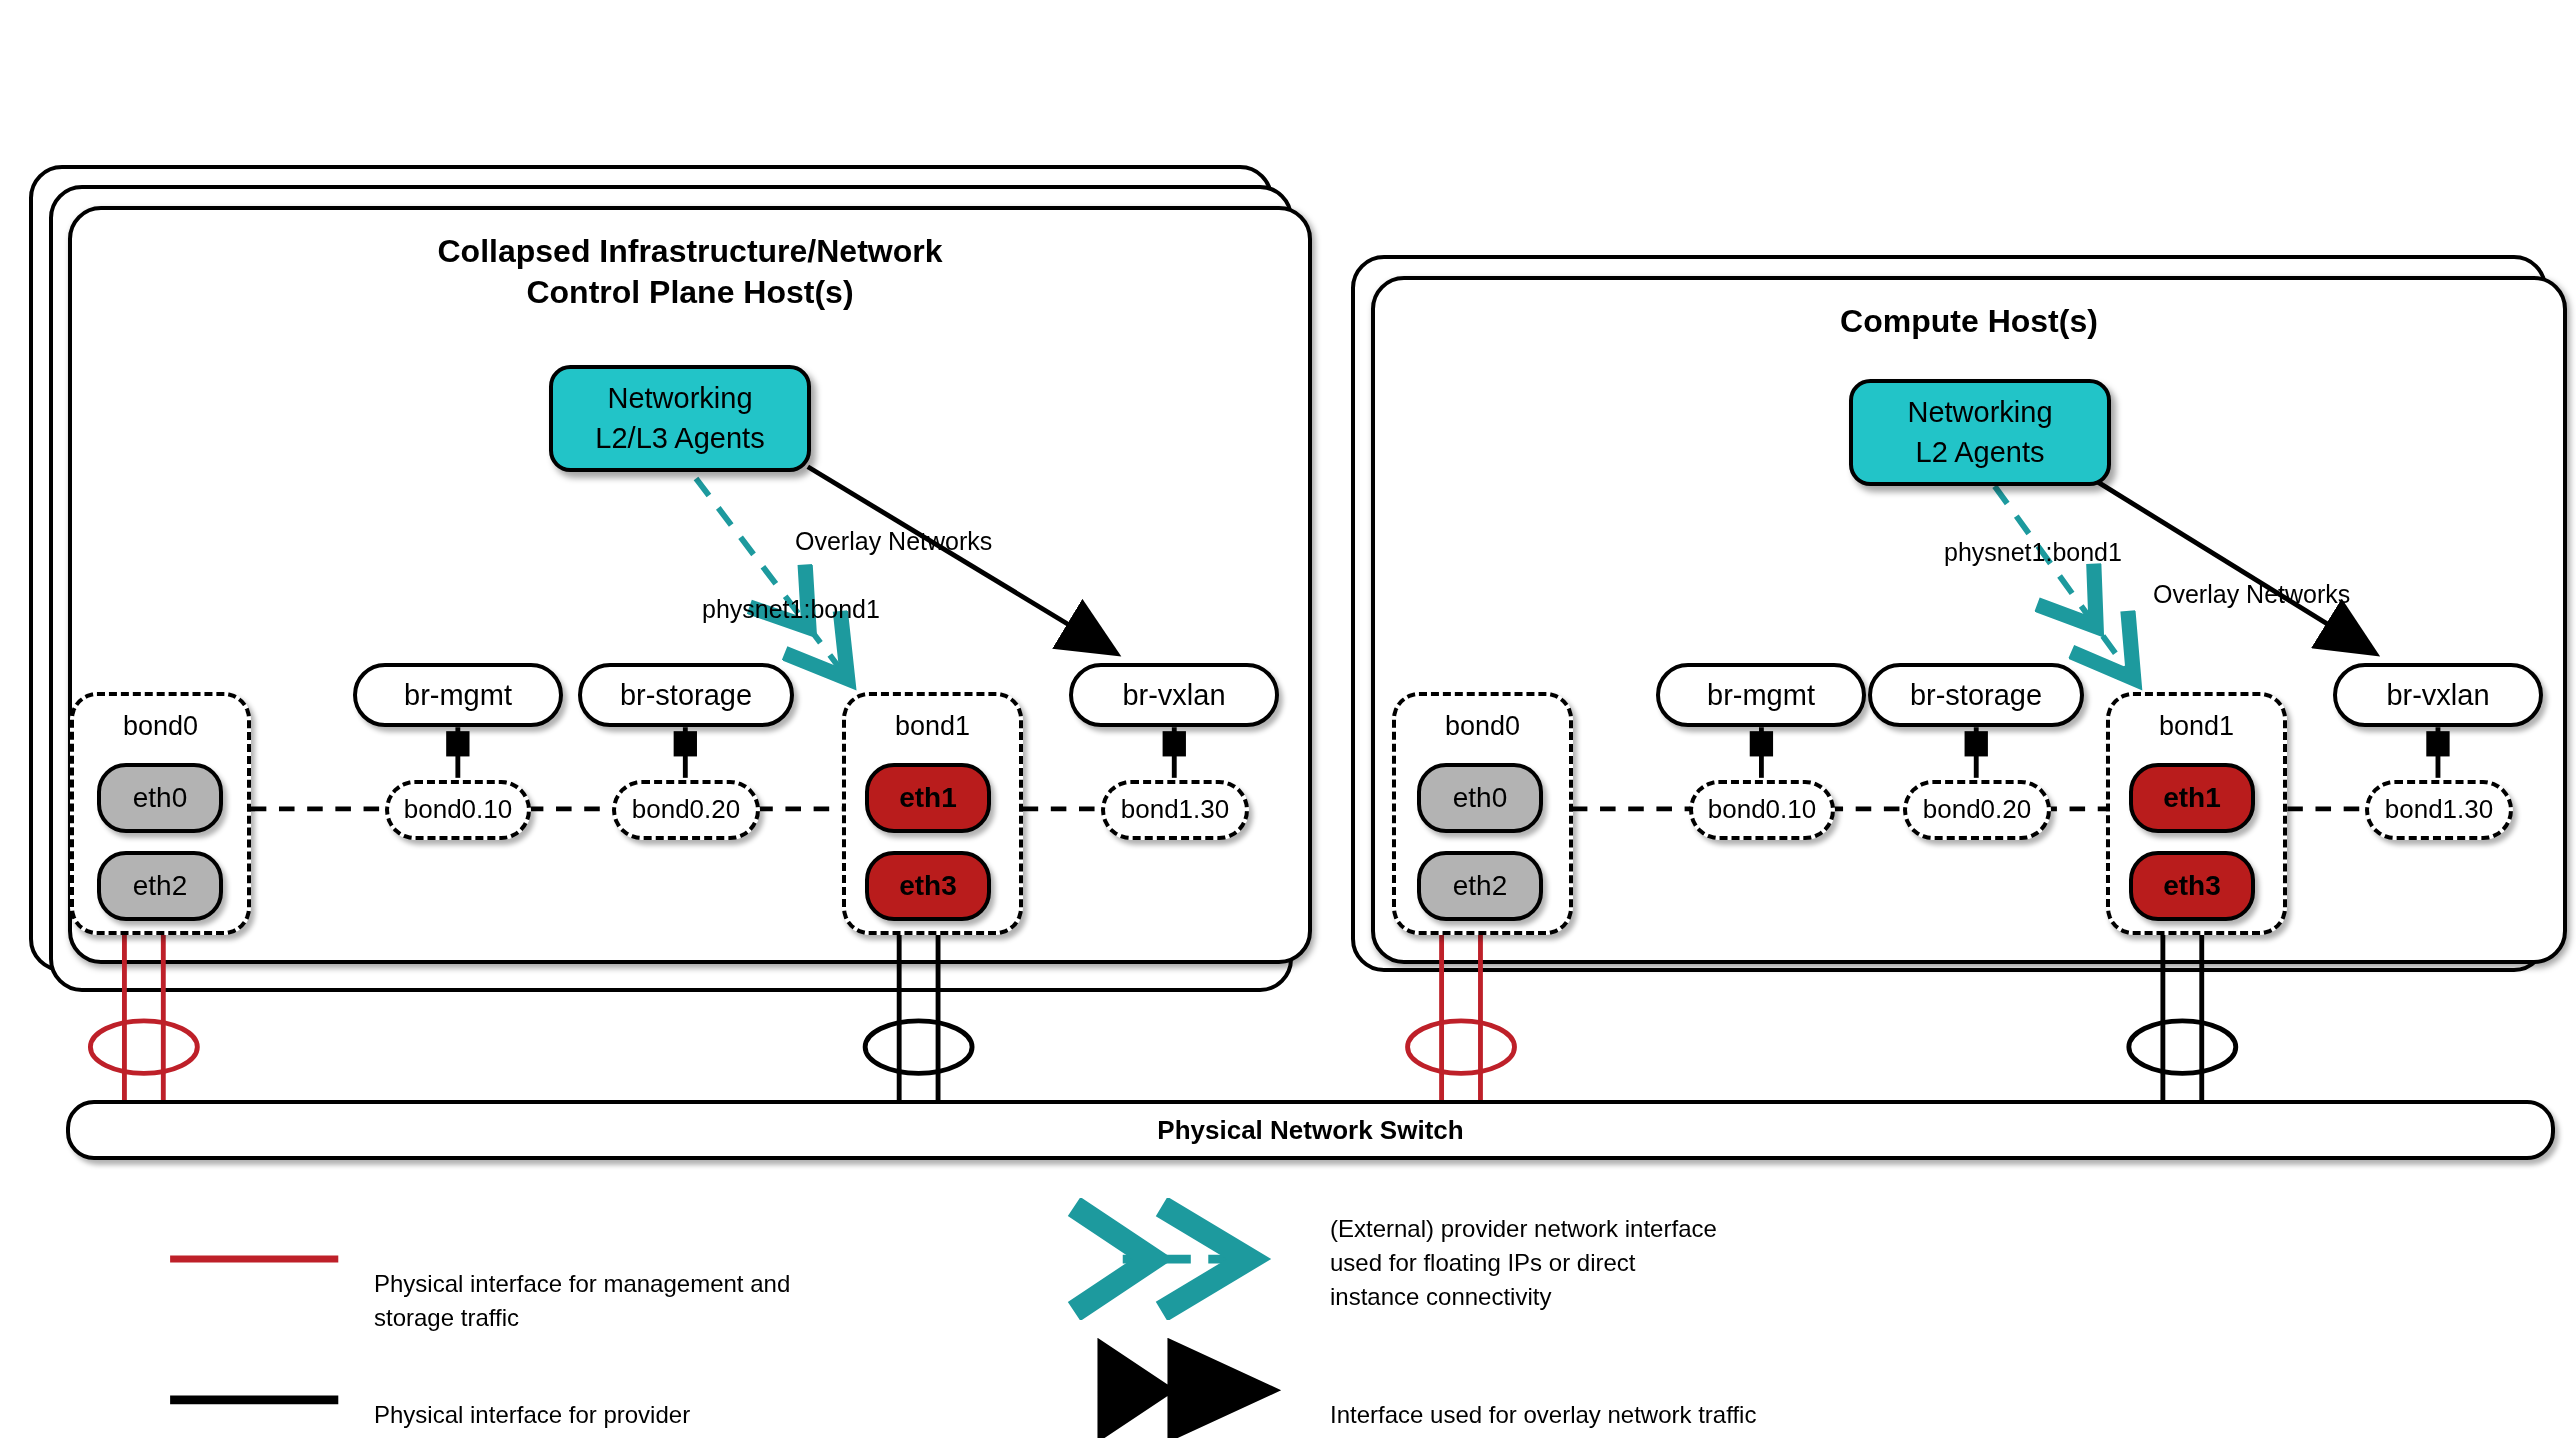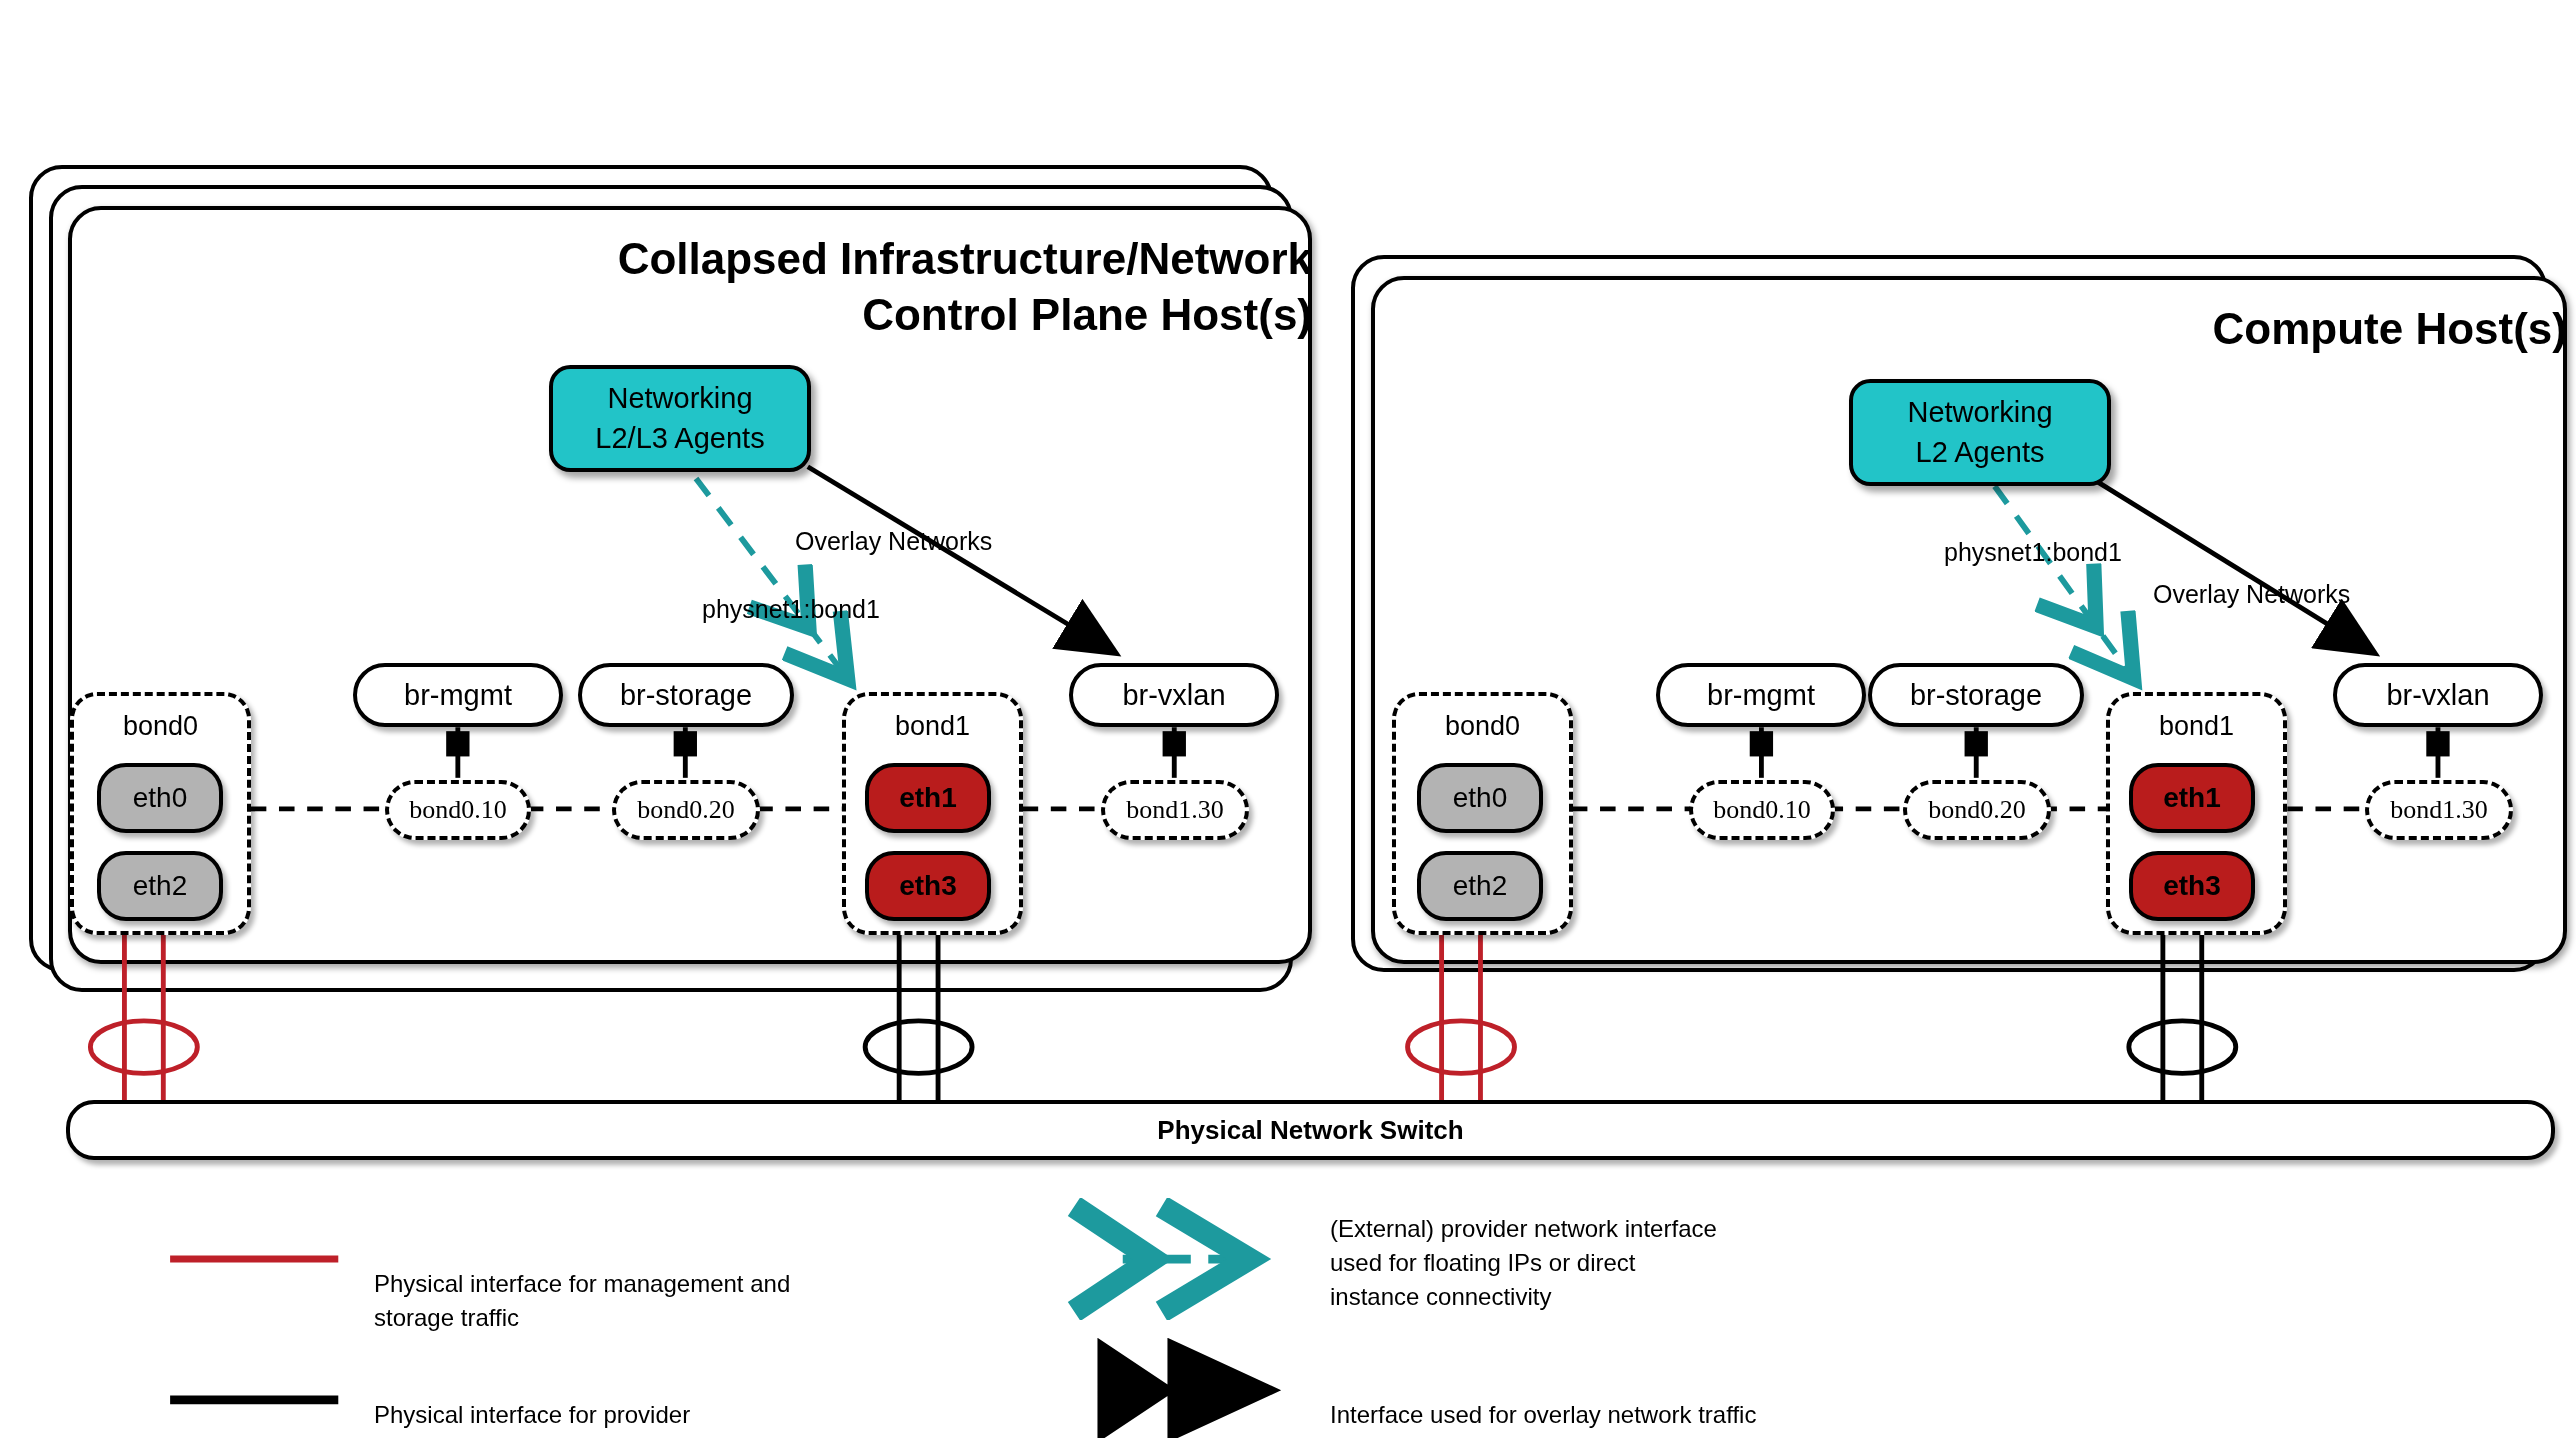--- a/index.html
+++ b/index.html
@@ -15,38 +15,37 @@
   }
 
   
   .host-stack{position:absolute;}
   .host-card{
     position:absolute;border:4.9px solid #000;border-radius:33px;background:#fff;
     box-sizing:border-box;
   }
   .host-card.top{box-shadow:2.9px 3.9px 6.8px rgba(0,0,0,.35);}
   .host-title{
-    position:absolute;width:100%;text-align:right;font-size:44px;font-weight:bold;
+    position:absolute;width:100%;text-align:center;font-size:32px;font-weight:bold;
     line-height:1.28;
   }
 
   
   .node{
     position:absolute;box-sizing:border-box;display:flex;align-items:center;
     justify-content:center;text-align:center;line-height:1.2;
   }
   .bridge{
     border:4.9px solid #000;border-radius:35px;background:#fff;font-size:29px;
     box-shadow:3.9px 4.9px 5.8px rgba(0,0,0,.30);
     justify-content:center;
   }
   .vlan{
     border:4.9px dashed #000;border-radius:33px;background:#fff;font-size:26px;
     box-shadow:3.9px 4.9px 5.8px rgba(0,0,0,.30);
-    font-family:Liberation Serif, serif;
   }
   .bondgroup{
     border:4.9px dashed #000;border-radius:27px;background:#fff;
     box-shadow:3.9px 4.9px 5.8px rgba(0,0,0,.30);
   }
   .bond-label{
     position:absolute;width:100%;text-align:center;font-size:27px;top:13.6px;left:0;
   }
   .nic{
     border:4.9px solid #000;border-radius:29px;font-size:28px;

